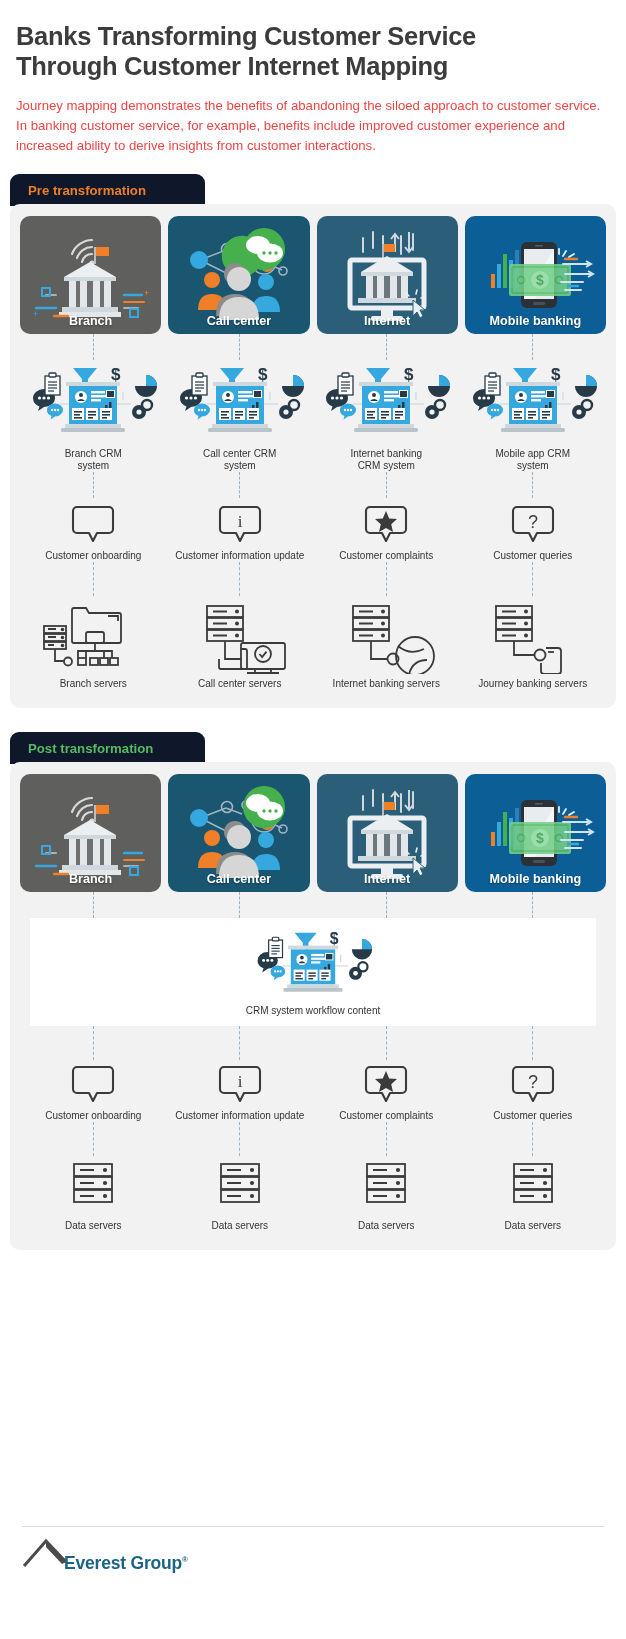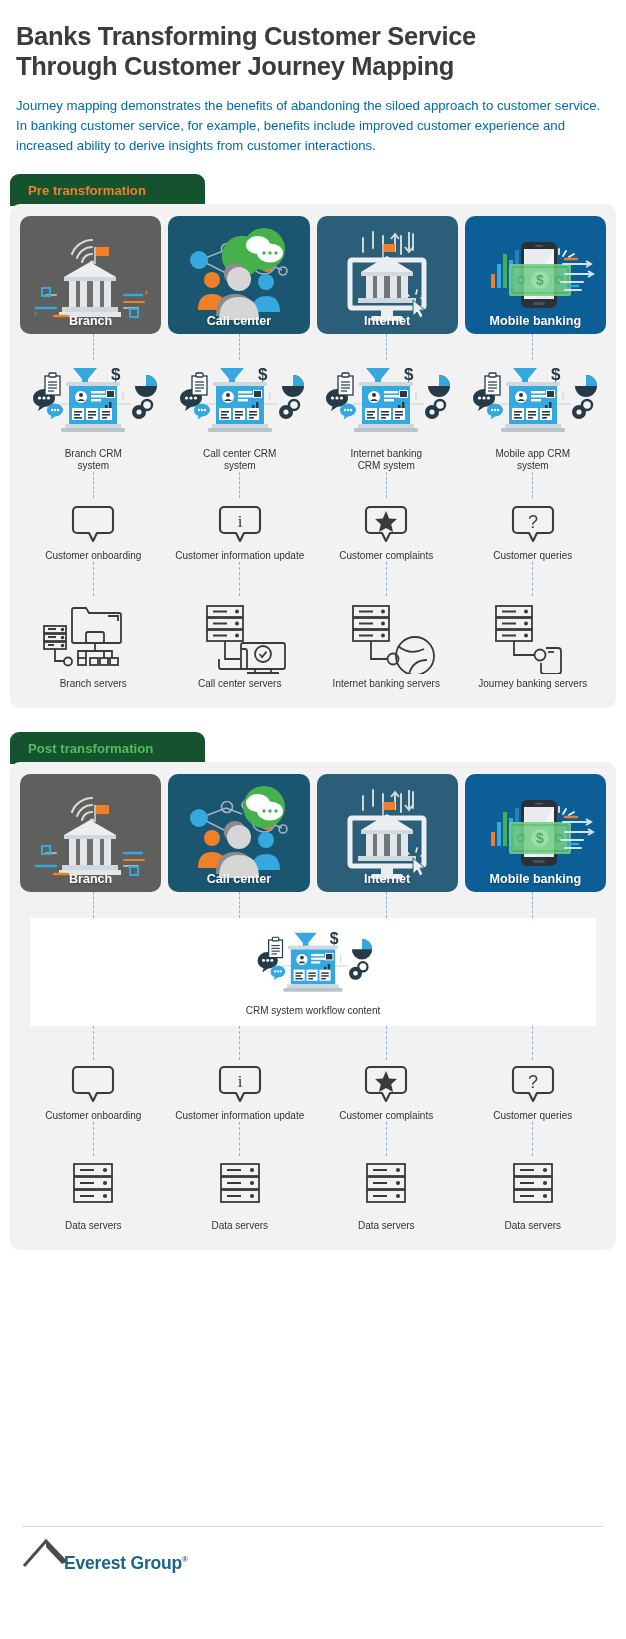--- a/index.html
+++ b/index.html
@@ -16,28 +16,28 @@
     font-size: 25.5px;
     line-height: 1.17;
     font-weight: bold;
     color: #3c3c3c;
     letter-spacing: -0.3px;
   }
   .subtitle {
     margin-top: 14px;
     font-size: 13.2px;
     line-height: 1.52;
-    color: #0369a1;
+    color: #ef4444;
   }
 
   
   .section { position: relative; margin: 0 10px; }
   .tab {
     display: inline-block;
-    background: #14532d;
+    background: #0f172a;
     border-radius: 9px 9px 0 0;
     padding: 9px 18px 8px 18px;
     font-size: 13.2px;
     font-weight: bold;
     min-width: 195px;
     position: relative;
     z-index: 2;
   }
   .tab.pre  { color: #ef7f29; }
   .tab.post { color: #55bb62; }
@@ -144,21 +144,21 @@
     margin-left: 8px;
     padding-bottom: 1px;
   }
 </style>
 </head>
 <body>
 
 <div class="header">
   <div class="title">
     <div>Banks Transforming Customer Service</div>
-    <div>Through Customer Journey Mapping</div>
+    <div>Through Customer Internet Mapping</div>
   </div>
   <div class="subtitle">Journey mapping demonstrates the benefits of abandoning the siloed approach to customer service. In banking customer service, for example, benefits include improved customer experience and increased ability to derive insights from customer interactions.</div>
 </div>
 
 <div class="section" style="margin-top:18px;">
   <div class="tab pre">Pre transformation</div>
   <div class="panel">
 
     <div class="cards">
       <div class="card" style="background:#5f5f5d">

